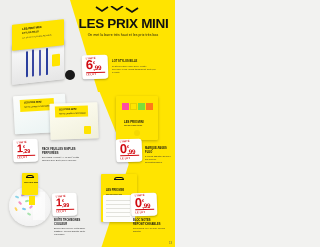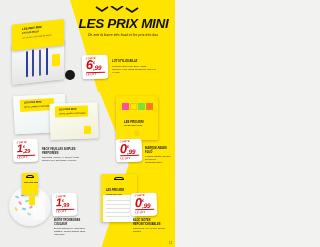--- a/index.html
+++ b/index.html
@@ -3,21 +3,21 @@
 <meta charset="utf-8">
 <style>
   * { box-sizing: border-box; margin:0; padding:0; }
   html,body { width:175px; height:247px; }
   body {
     font-family: "Liberation Sans", sans-serif;
     background:#f2f2f0;
     overflow:hidden;
     position:relative;
   }
-  .page { position:absolute; inset:0; overflow:hidden; background:#eeeeec;font-style:italic; }
+  .page { position:absolute; inset:0; overflow:hidden; background:#eeeeec; }
 
   
   .yellow-top {
     position:absolute; left:0; top:0; width:175px; height:92px;
     background:#ffe400;
     clip-path: polygon(40% 0, 100% 0, 100% 100%, 56% 100%);
   }
   .yellow-mid {
     position:absolute; left:0; top:88px; width:175px; height:78px;
     background:#ffe400;

